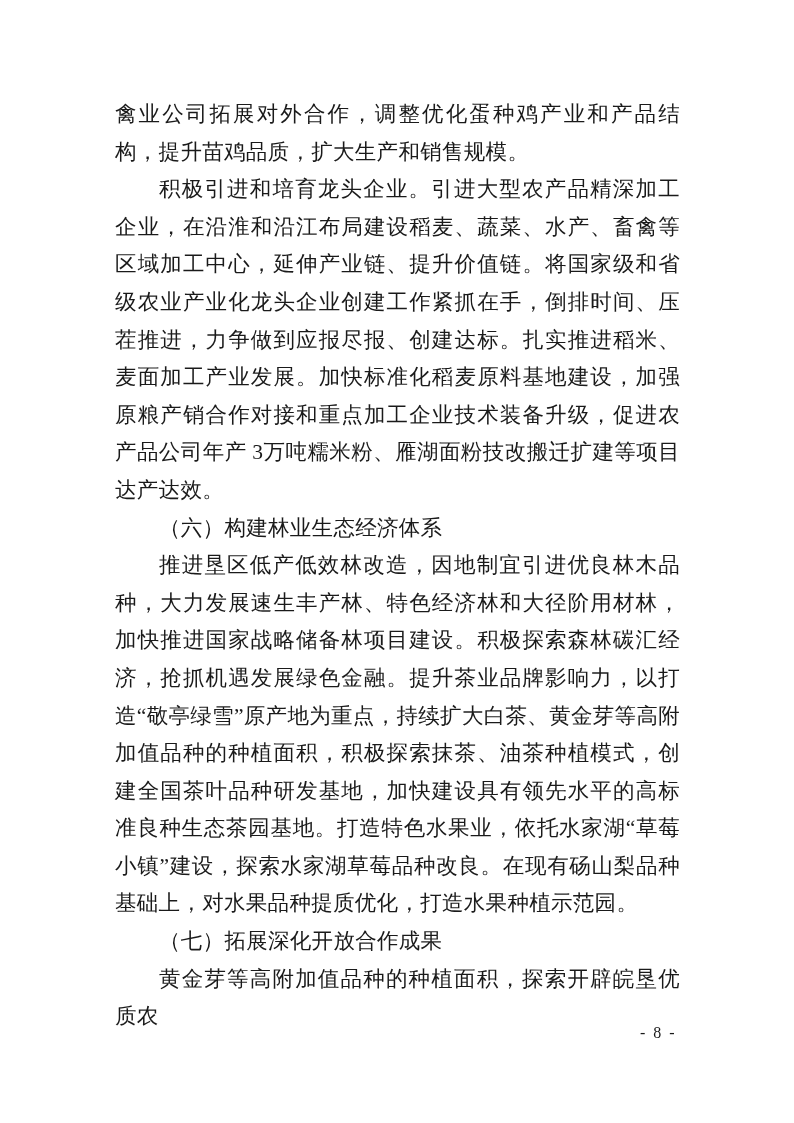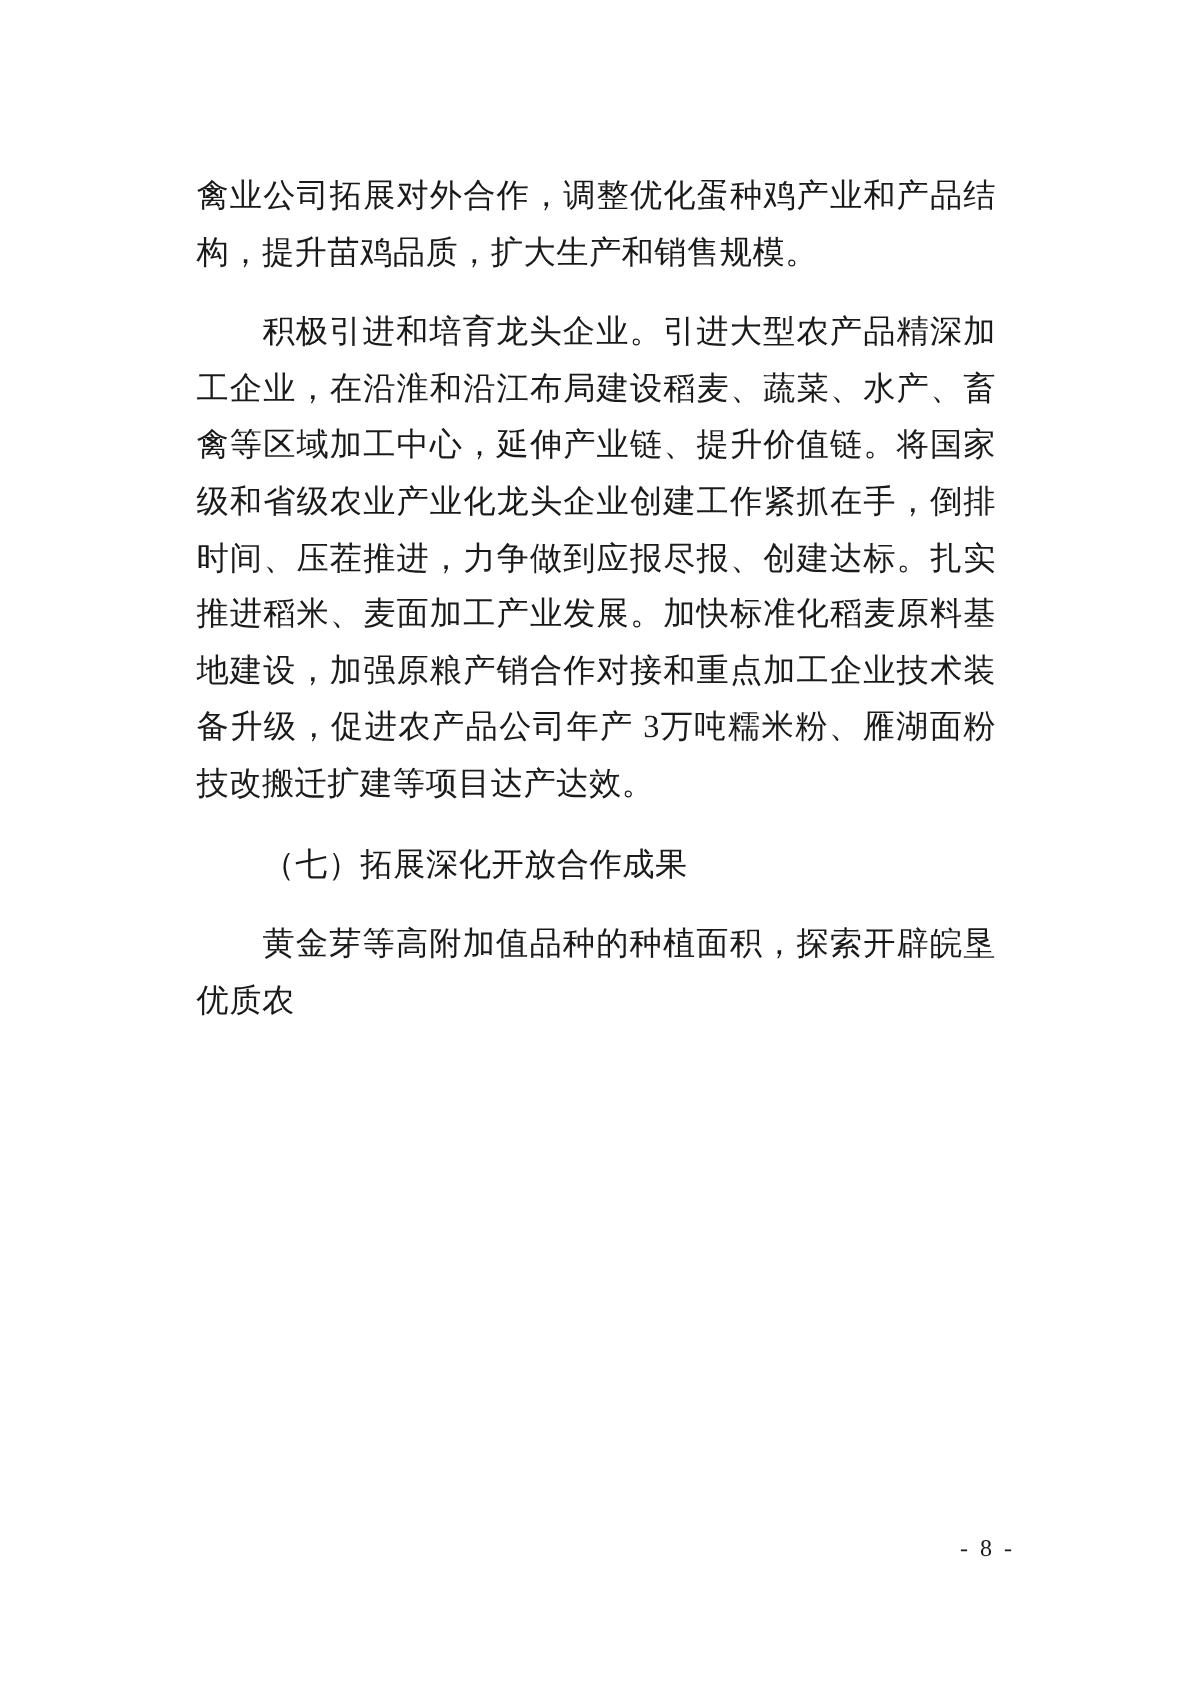--- a/index.html
+++ b/index.html
@@ -21,21 +21,21 @@
     left: 115px;
     top: 96px;
     width: 565px;
     font-size: 21.5px;
     line-height: 37.6px;
     text-align: justify;
     text-justify: inter-ideograph;
     letter-spacing: 0.3px;
   }
   .para {
-    margin: 16px;
+    margin: 0;
     padding: 0;
     text-indent: 44px;
   }
   .para.noindent {
     text-indent: 0;
   }
   .page-number {
     position: absolute;
     top: 1024px;
     left: 640px;
@@ -45,17 +45,19 @@
     white-space: pre;
   }
 </style>
 </head>
 <body>
 
 <div class="page">
   <div class="content">
     <p class="para noindent">禽业公司拓展对外合作，调整优化蛋种鸡产业和产品结构，提升苗鸡品质，扩大生产和销售规模。</p>
     <p class="para">积极引进和培育龙头企业。引进大型农产品精深加工企业，在沿淮和沿江布局建设稻麦、蔬菜、水产、畜禽等区域加工中心，延伸产业链、提升价值链。将国家级和省级农业产业化龙头企业创建工作紧抓在手，倒排时间、压茬推进，力争做到应报尽报、创建达标。扎实推进稻米、麦面加工产业发展。加快标准化稻麦原料基地建设，加强原粮产销合作对接和重点加工企业技术装备升级，促进农产品公司年产 3万吨糯米粉、雁湖面粉技改搬迁扩建等项目达产达效。</p>
+    <p class="para">（六）构建林业生态经济体系</p>
+    <p class="para">推进垦区低产低效林改造，因地制宜引进优良林木品种，大力发展速生丰产林、特色经济林和大径阶用材林，加快推进国家战略储备林项目建设。积极探索森林碳汇经济，抢抓机遇发展绿色金融。提升茶业品牌影响力，以打造“敬亭绿雪”原产地为重点，持续扩大白茶、黄金芽等高附加值品种的种植面积，积极探索抹茶、油茶种植模式，创建全国茶叶品种研发基地，加快建设具有领先水平的高标准良种生态茶园基地。打造特色水果业，依托水家湖“草莓小镇”建设，探索水家湖草莓品种改良。在现有砀山梨品种基础上，对水果品种提质优化，打造水果种植示范园。</p>
     <p class="para">（七）拓展深化开放合作成果</p>
     <p class="para">黄金芽等高附加值品种的种植面积，探索开辟皖垦优质农</p>
   </div>
   <div class="page-number">- 8 -</div>
 </div>
 
 </body></html>

